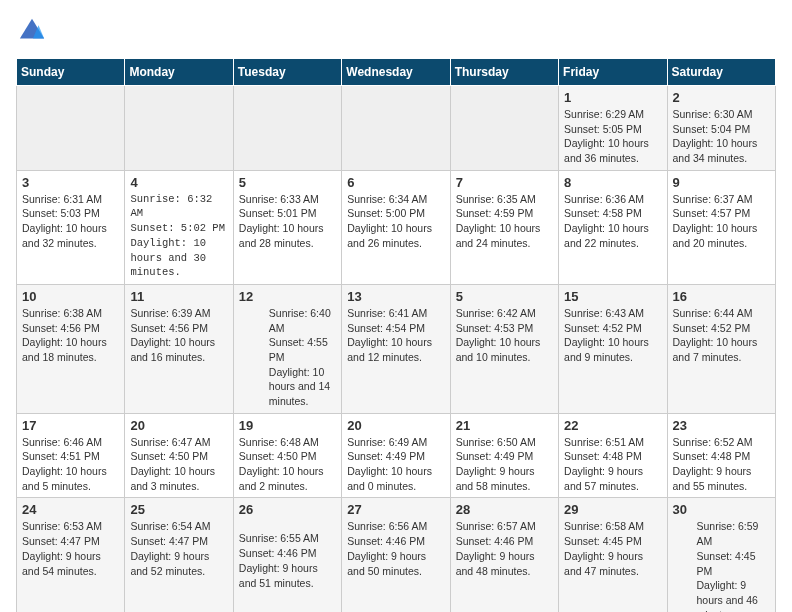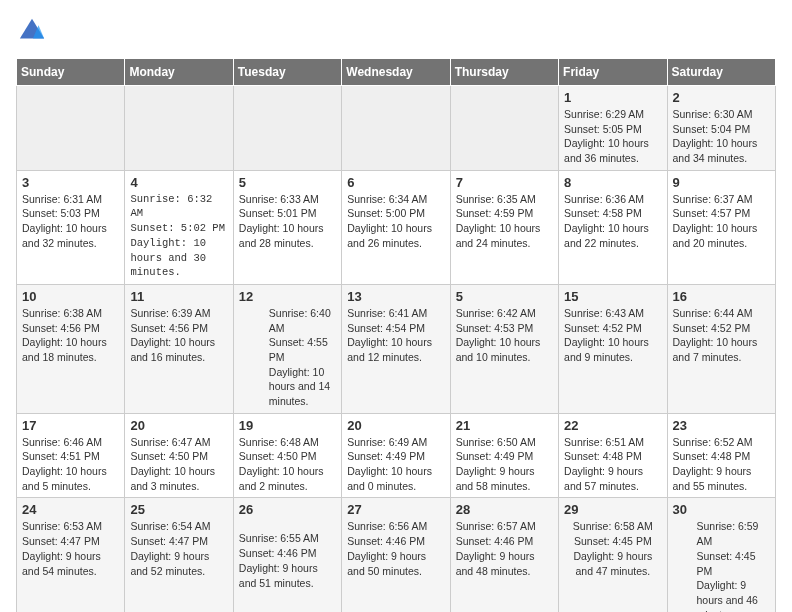--- a/index.html
+++ b/index.html
@@ -47,21 +47,21 @@
     .location {
       font-size: 16px;
       color: #555;
     }
     .calendar {
       width: 100%;
       border-collapse: collapse;
       font-size: 11px;
     }
     .calendar th {
-      background: #737373;
+      background: #0c4a6e;
       color: #fff;
       padding: 6px 4px;
       text-align: left;
       font-size: 12px;
       font-weight: bold;
       border: 1px solid #fff;
     }
     .calendar td {
       border: 1px solid #ccc;
       vertical-align: top;
@@ -301,21 +301,21 @@
 Daylight: 9 hours and 50 minutes.</div>
         </td>
         <td>
           <div class="day-number">28</div>
           <div class="day-info" style="white-space: pre-line;">Sunrise: 6:57 AM
 Sunset: 4:46 PM
 Daylight: 9 hours and 48 minutes.</div>
         </td>
         <td>
           <div class="day-number">29</div>
-          <div class="day-info" style="white-space: pre-line; text-align: center;">Sunrise: 6:58 AM
+          <div class="day-info" style="white-space: pre-line;">Sunrise: 6:58 AM
 Sunset: 4:45 PM
 Daylight: 9 hours and 47 minutes.</div>
         </td>
         <td>
           <div class="day-number">30</div>
           <div class="day-info" style="white-space: pre-line; margin-left: 24px;">Sunrise: 6:59 AM
 Sunset: 4:45 PM
 Daylight: 9 hours and 46 minutes.</div>
         </td>
       </tr>

